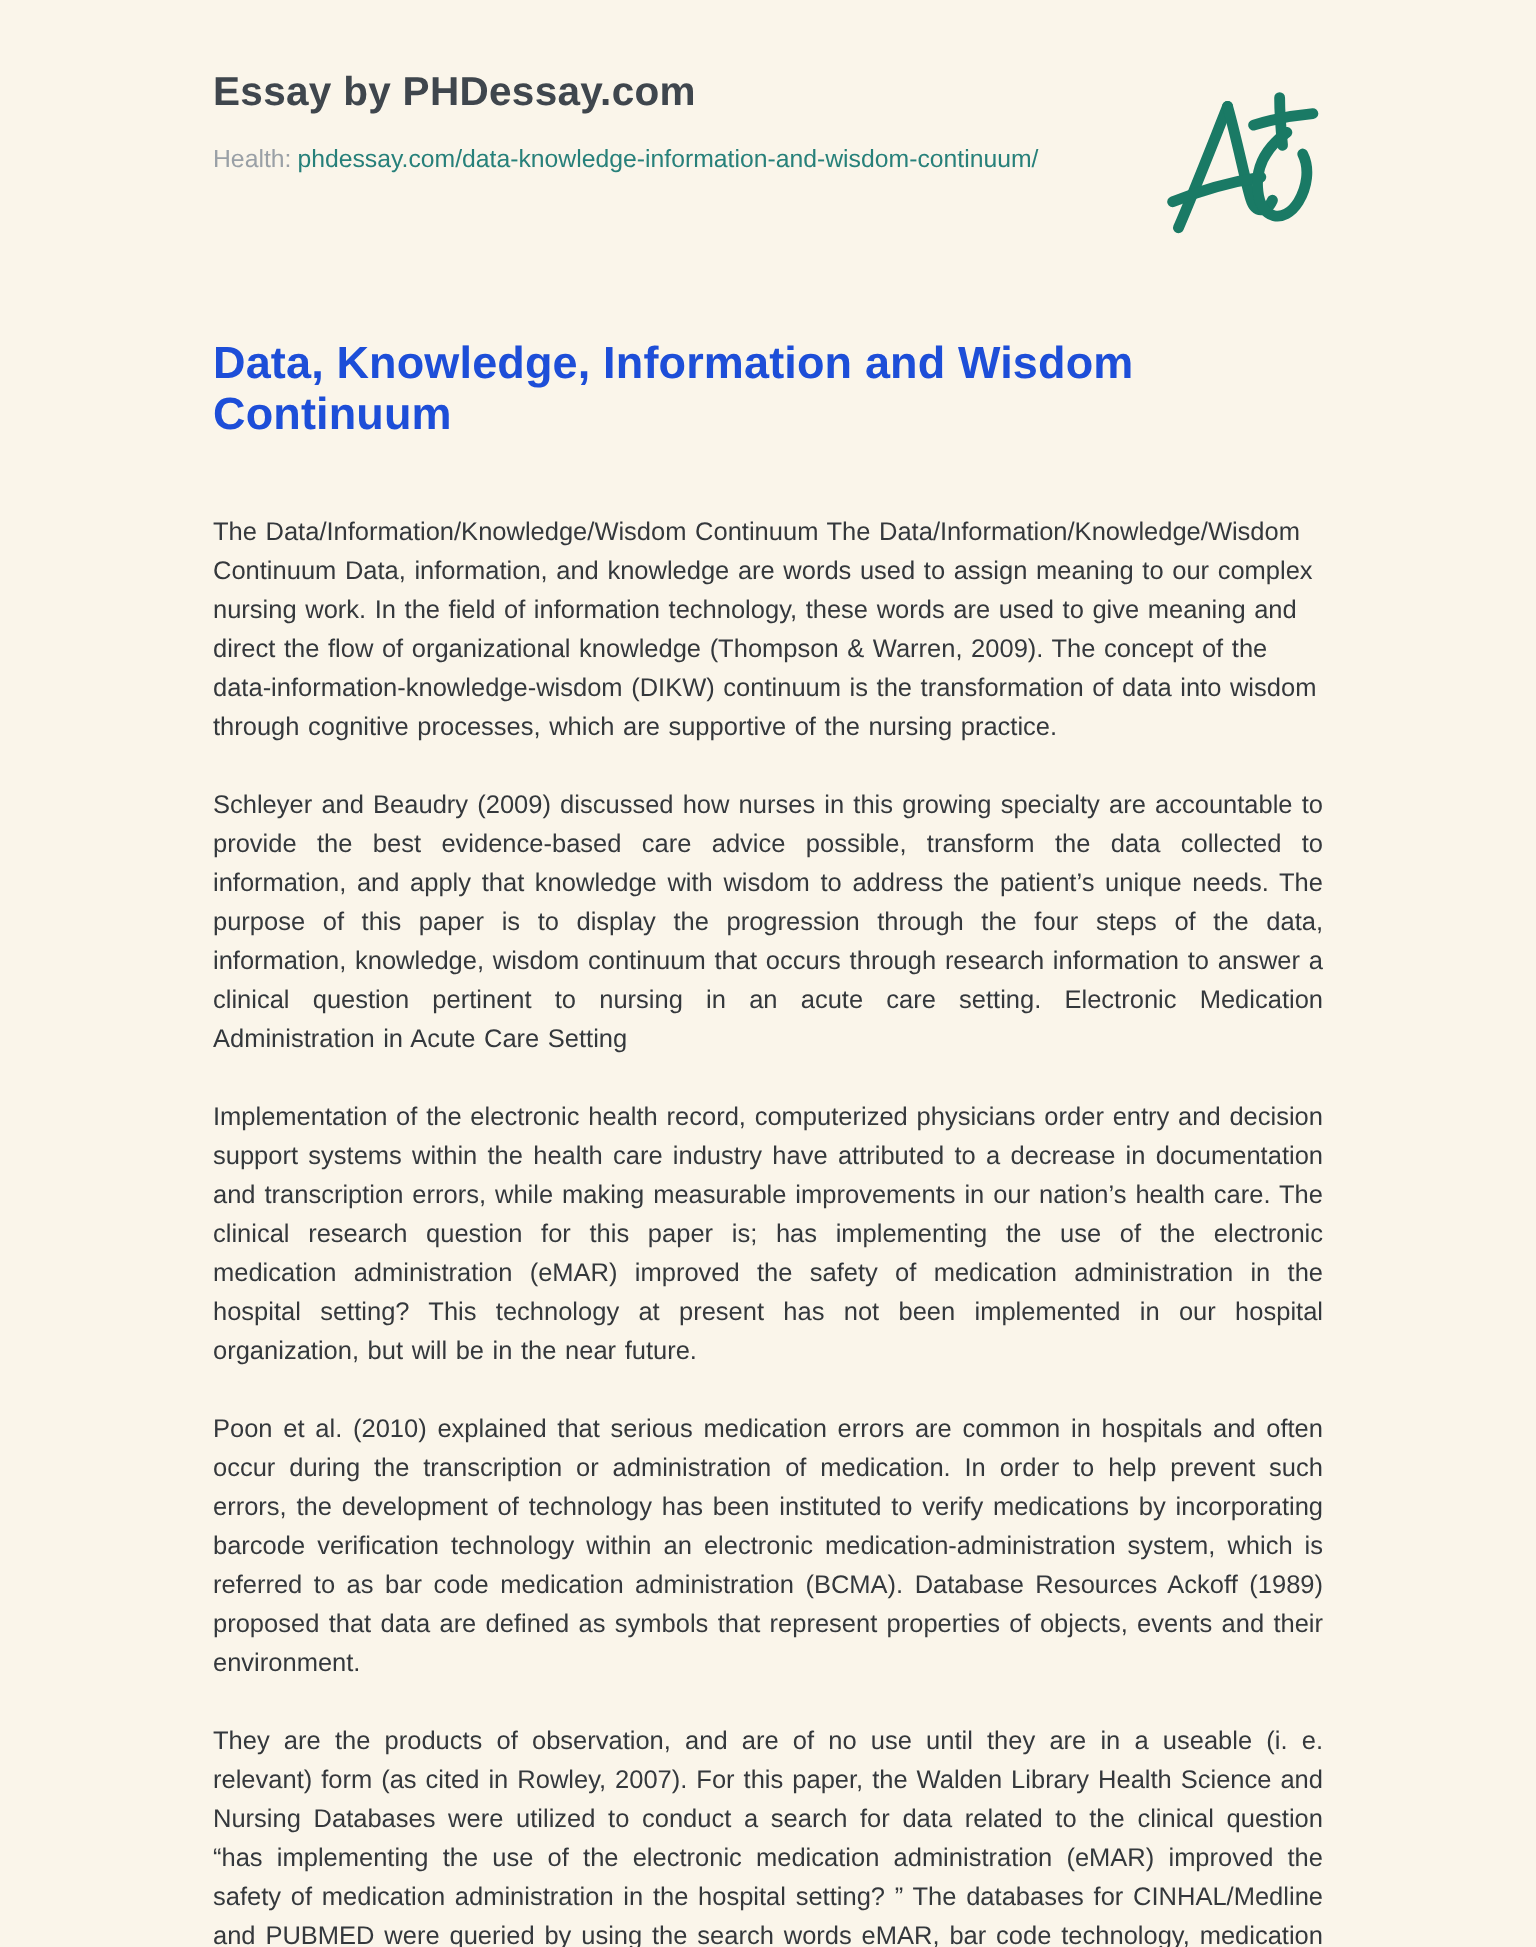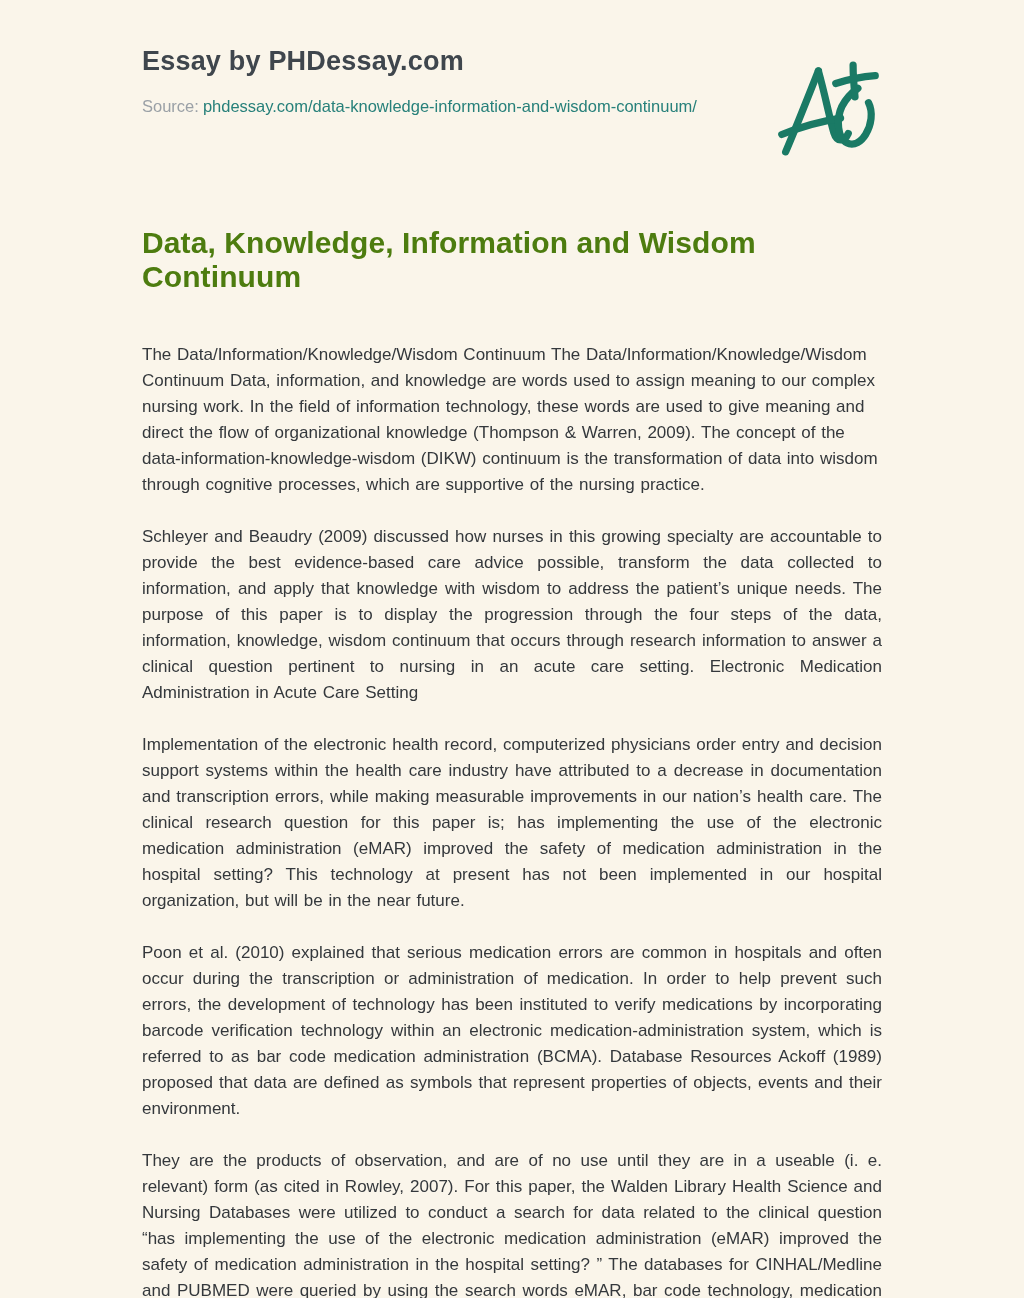--- a/index.html
+++ b/index.html
@@ -46,21 +46,21 @@
     height: 112px;
     flex: 0 0 auto;
     margin-top: 6px;
   }
   .logo-wrap svg { width: 100%; height: 100%; display: block; }
   
   .essay-title {
     margin-top: 62px;
     font-size: 30px;
     font-weight: 700;
-    color: #4d7c0f;
+    color: #1d4ed8;
     letter-spacing: 0.1px;
   }
   
   .article-body {
     margin-top: 48px;
     height: 1000px;          
     overflow: hidden;
   }
   .para {
     font-size: 17px;
@@ -74,21 +74,21 @@
 </style>
 </head>
 <body>
 
 <div class="page">
 
   <header class="page-header">
     <div class="header-left">
       <h1 class="brand-title">Essay by PHDessay.com</h1>
       <div class="source-line">
-        <span class="source-label">Source:</span><a class="source-link" href="#">phdessay.com/data-knowledge-information-and-wisdom-continuum/</a>
+        <span class="source-label">Health:</span><a class="source-link" href="#">phdessay.com/data-knowledge-information-and-wisdom-continuum/</a>
       </div>
     </div>
 
     <div class="logo-wrap">
       <svg viewBox="0 0 110 115" fill="none" xmlns="http://www.w3.org/2000/svg">
         <g stroke="#1a7a65" stroke-width="7.5" stroke-linecap="round" fill="none">
 
           <path d="M10 103 C 20 80, 34 44, 44 19"></path>
 
           <path d="M44 19 C 51 44, 56 70, 60 83 C 63 93, 71 93, 75 84"></path>

